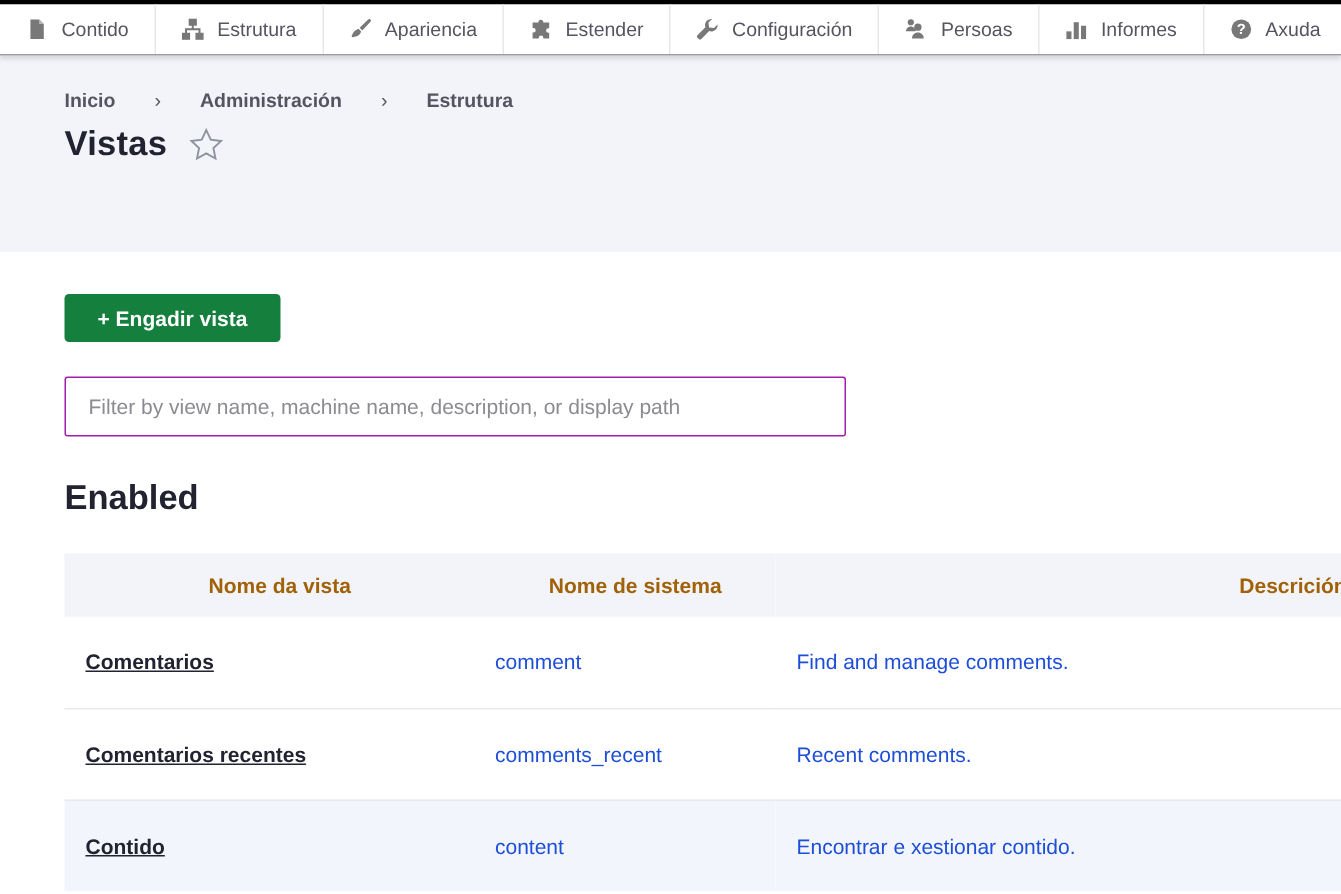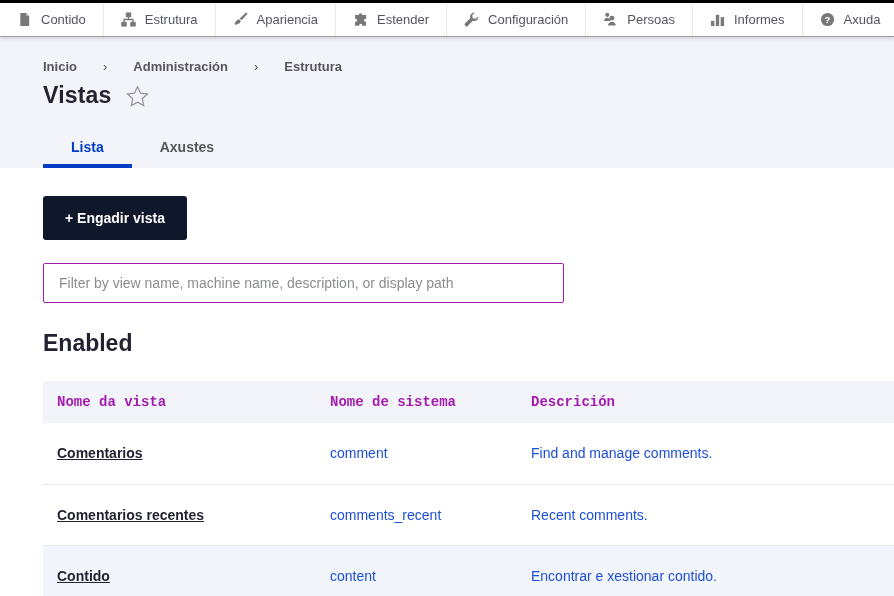--- a/index.html
+++ b/index.html
@@ -35,40 +35,40 @@
   .tabs { position: absolute; left: 43px; bottom: 0; display: flex; }
   .tab {
     padding: 11px 28px 9px; font-size: 14px; font-weight: 700; color: #55565b;
     border-bottom: 4px solid transparent; cursor: pointer;
   }
   .tab.active { color: #003cc5; border-bottom-color: #003cc5; }
 
   
   .content { background: #fff; padding: 28px 0 0 43px; }
   .btn-primary {
-    display: inline-flex; align-items: center; height: 44px; padding: 16px 22px;
-    background: #0f172a; color: #fff; font-size: 14px; font-weight: 700;
+    display: inline-flex; align-items: center; height: 32px; padding: 16px 22px;
+    background: #15803d; color: #fff; font-size: 14px; font-weight: 700;
     border: none; border-radius: 3px; cursor: pointer;
     font-family: "Liberation Sans", sans-serif;
   }
   .filter-input {
     display: block; margin-top: 23px; width: 521px; height: 40px;
     border: 1px solid #a21caf; border-radius: 2px; padding: 0 15px;
     font-size: 14px; color: #222330; font-family: "Liberation Sans", sans-serif;
   }
   .filter-input::placeholder { color: #8b8c91; opacity: 1; }
   .section-heading { margin-top: 27px; font-size: 23px; font-weight: 700; color: #222330; }
 
   
   table.views-table { margin-top: 24px; border-collapse: collapse; width: 1150px; table-layout: fixed; }
   .views-table col.c1 { width: 273px; }
   .views-table col.c2 { width: 201px; }
   .views-table th {
-    background: #f3f4f9; height: 42px; text-align: left; font-size: 14px;
-    font-weight: 700; color: #a21caf; padding: 0 0 0 14px; font-family: Liberation Mono, monospace;
+    background: #f3f4f9; height: 42px; text-align: center; font-size: 14px;
+    font-weight: 700; color: #a16207; padding: 0 0 0 14px;
   }
   .views-table td {
     height: 61px; font-size: 14px; color: #1d4ed8; padding: 0 0 0 14px;
     border-top: 1px solid #e8e9ec;
   }
   .views-table tbody tr:first-child td { border-top: none; }
   .views-table td.name { font-weight: 700; color: #222330; text-decoration: underline; }
   .views-table tr.highlighted td { background: #f2f5fc; }
 </style>
 </head>
@@ -173,28 +173,20 @@
 
   <div class="title-row">
     <h1 class="page-title">Vistas</h1>
     <span class="fav-star">
       <svg viewBox="0 0 24 24" fill="none" stroke="#8e929c" stroke-width="1.2" width="25" height="25">
         <path d="M12 2.6l2.9 6.2 6.6.8-4.9 4.6 1.3 6.6L12 17.5l-5.9 3.3 1.3-6.6-4.9-4.6 6.6-.8z"></path>
       </svg>
     </span>
   </div>
 
-  <div class="tabs">
-    <div class="tab active">
-      <span>Lista</span>
-    </div>
-    <div class="tab">
-      <span>Axustes</span>
-    </div>
-  </div>
 </div>
 
 <div class="content">
 
   <button class="btn-primary">+ Engadir vista</button>
 
   <input class="filter-input" type="text" placeholder="Filter by view name, machine name, description, or display path" style="">
 
   <h2 class="section-heading">Enabled</h2>
 

